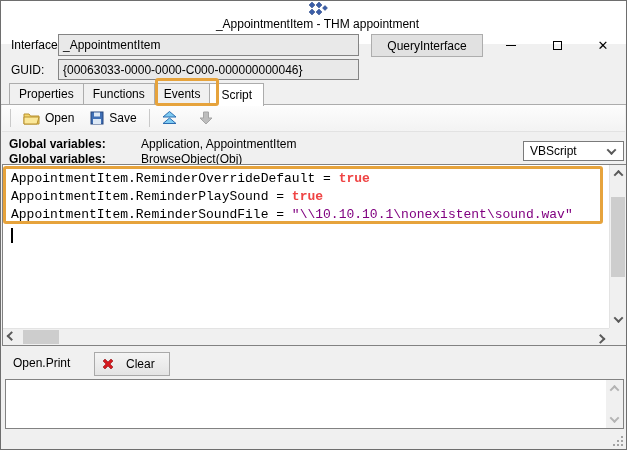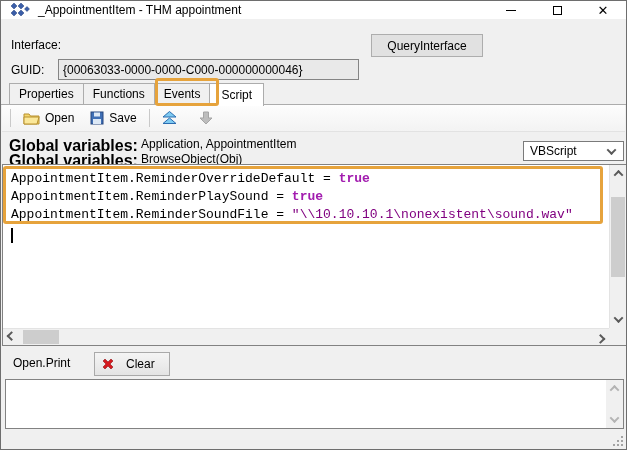--- a/index.html
+++ b/index.html
@@ -4,21 +4,21 @@
 <style>
   * { margin:0; padding:0; box-sizing:border-box; }
   html,body { background:#cfcfcf; }
   body { font-family:"Liberation Sans", sans-serif; }
   #window {
     position:relative; width:627px; height:450px;
     background:#f0f0f0; border:1px solid #6e6e6e; overflow:hidden;
     font-size:12px; color:#000;
   }
   
-  .titlebar { position:absolute; top:0; left:0; right:0; height:18px; background:#ffffff; display:flex; align-items:center; }
+  .titlebar { position:absolute; top:0; left:0; right:0; height:43px; background:#ffffff; display:flex; align-items:center;flex-direction:column; }
   .titlebar .app-icon { margin-left:9px; display:flex; }
   .titlebar .title { margin-left:8px; font-size:12px; }
   .win-btns { margin-left:auto; display:flex; height:29px; }
   .win-btn { width:46px; height:29px; display:flex; align-items:center; justify-content:center; }
   .glyph-min { width:10px; height:1px; background:#000; display:block; }
   .glyph-max { width:9px; height:9px; border:1px solid #000; display:block; }
   .glyph-close { font-size:13px; font-weight:400; line-height:1; }
   
   .lbl { position:absolute; font-size:12px; }
   .field {
@@ -39,36 +39,36 @@
   .tabline { position:absolute; left:0; right:0; top:103px; border-top:1px solid #acacac; }
   
   .toolbar {
     position:absolute; left:1px; right:1px; top:104px; height:27px;
     background:linear-gradient(#fdfdfd,#f3f3f3); border-bottom:1px solid #e2e2e2;
     display:flex; align-items:center; padding-left:4px;
   }
   .tbtn { display:flex; align-items:center; gap:5px; padding:3px 7px; border:1px solid transparent; border-radius:2px; }
   .tsep { width:1px; height:18px; background:#c9c9c9; margin:0 4px; }
   
-  .gl-label { position:absolute; left:8px; font-weight:bold; font-size:16px; }
+  .gl-label { position:absolute; left:8px; font-weight:bold; font-size:12px; }
   .gl-value { position:absolute; left:140px; font-size:12px; }
   .combo {
     position:absolute; left:522px; top:140px; width:101px; height:20px;
     background:#fff; border:1px solid #7a7a7a; display:flex; align-items:center; padding-left:6px; font-size:12px;
   }
   .combo .chev { margin-left:auto; margin-right:8px; }
   
   .editor {
     position:absolute; left:1px; top:163px; width:625px; height:182px;
     background:#fff; border:1px solid #828282;
   }
   .code-area { position:absolute; left:0; top:0; right:17px; bottom:17px; overflow:hidden; padding:5px 0 0 8px; }
   .code-line { font-family:"Liberation Mono","DejaVu Sans Mono",monospace; font-size:13px; line-height:18px; white-space:pre; }
   .tok-plain { color:#000; }
-  .tok-keyword { color:#a21caf; font-weight:bold; }
+  .tok-keyword { color:#ef4444; font-weight:bold; }
   .tok-string { color:#800080; }
   .caret { position:absolute; left:8px; top:63px; width:2px; height:15px; background:#000; }
   
   .sb { background:#f0f0f0; position:absolute; }
   .sb-v { top:0; right:0; bottom:17px; width:17px; border-left:1px solid #e3e3e3; }
   .sb-h { left:0; right:17px; bottom:0; height:17px; border-top:1px solid #e3e3e3; }
   .sb-corner { position:absolute; right:0; bottom:0; width:17px; height:17px; background:#f0f0f0; }
   .sb-btn { position:absolute; width:17px; height:17px; display:flex; align-items:center; justify-content:center; }
   .sb-thumb { position:absolute; background:#cdcdcd; }
   .chev { width:7px; height:7px; border-left:2px solid #5a5a5a; border-top:2px solid #5a5a5a; display:block; }
@@ -123,20 +123,21 @@
       <span class="win-btn">
           <i class="glyph-max"></i>
         </span>
       <span class="win-btn">
           <span class="glyph-close">✕</span>
         </span>
     </span>
   </div>
 
   <span class="lbl" style="left:10px; top:37px;">Interface:</span>
+  <div class="field" style="left:57px; top:33px; width:301px; height:22px;">_AppointmentItem</div>
   <div class="btn" style="left:370px; top:33px; width:112px; height:23px;">QueryInterface</div>
 
   <span class="lbl" style="left:10px; top:62px;">GUID:</span>
   <div class="field" style="left:57px; top:58px; width:301px; height:21px;">{00063033-0000-0000-C000-000000000046}</div>
 
   <div class="tabs">
     <span class="tab">Properties</span>
     <span class="tab">Functions</span>
     <span class="tab">Events</span>
     <span class="tab active">Script</span>

